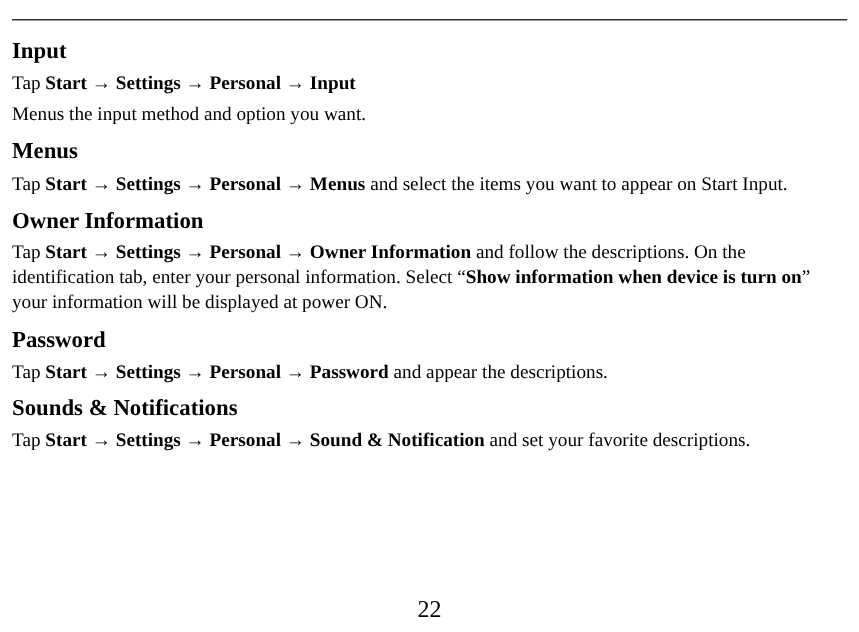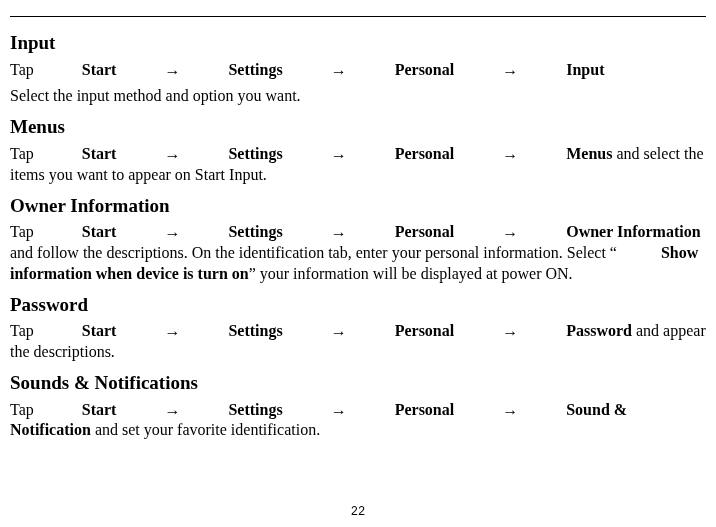--- a/index.html
+++ b/index.html
@@ -10,48 +10,48 @@
       color: #000;
       background: #fff;
       width: 716px;
       height: 527px;
       position: relative;
       padding: 0 10px;
     }
     .rule { border-top: 1px solid #000; margin: 16px 0 14px; }
     h2 { font-size: 19px; font-weight: bold; margin: 8px 0 4px; }
     p { font-size: 16px; margin: 2px 0 6px; }
-    .b { font-weight: bold; margin-left: 44px; }
+    .b { font-weight: bold; }
     .arrow { font-family: "Arial Unicode MS", "Segoe UI Symbol", sans-serif; font-weight: bold; }
-    .page-num { position: absolute; bottom: 6px; left: 0; right: 0; text-align: center; font-size: 12px; font-family: Liberation Mono, monospace; }
+    .page-num { position: absolute; bottom: 6px; left: 0; right: 0; text-align: center; font-size: 20px; }
   </style>
 </head>
 <body>
 
 <div class="rule"></div>
 
 <h2>Input</h2>
 <p>
   <span>Tap </span><span class="b">Start</span><span> </span><span class="b arrow">→</span><span> </span><span class="b">Settings</span><span> </span><span class="b arrow">→</span><span> </span><span class="b">Personal</span><span> </span><span class="b arrow">→</span><span> </span><span class="b">Input</span>
 </p>
-<p>Select the input method and option you want.</p>
+<p>Menus the input method and option you want.</p>
 
 <h2>Menus</h2>
 <p>
   <span>Tap </span><span class="b">Start</span><span> </span><span class="b arrow">→</span><span> </span><span class="b">Settings</span><span> </span><span class="b arrow">→</span><span> </span><span class="b">Personal</span><span> </span><span class="b arrow">→</span><span> </span><span class="b">Menus</span><span> and select the items you want to appear on Start Input.</span>
 </p>
 
 <h2>Owner Information</h2>
 <p>
   <span>Tap </span><span class="b">Start</span><span> </span><span class="b arrow">→</span><span> </span><span class="b">Settings</span><span> </span><span class="b arrow">→</span><span> </span><span class="b">Personal</span><span> </span><span class="b arrow">→</span><span> </span><span class="b">Owner Information</span><span> and follow the descriptions. On the identification tab, enter your personal information. Select </span><span>“</span><span class="b">Show information when device is turn on</span><span>”</span><span> your information will be displayed at power ON.</span>
 </p>
 
 <h2>Password</h2>
 <p>
   <span>Tap </span><span class="b">Start</span><span> </span><span class="b arrow">→</span><span> </span><span class="b">Settings</span><span> </span><span class="b arrow">→</span><span> </span><span class="b">Personal</span><span> </span><span class="b arrow">→</span><span> </span><span class="b">Password</span><span> and appear the descriptions.</span>
 </p>
 
 <h2>Sounds &amp; Notifications</h2>
 <p>
-  <span>Tap </span><span class="b">Start</span><span> </span><span class="b arrow">→</span><span> </span><span class="b">Settings</span><span> </span><span class="b arrow">→</span><span> </span><span class="b">Personal</span><span> </span><span class="b arrow">→</span><span> </span><span class="b">Sound &amp; Notification</span><span> and set your favorite identification.</span>
+  <span>Tap </span><span class="b">Start</span><span> </span><span class="b arrow">→</span><span> </span><span class="b">Settings</span><span> </span><span class="b arrow">→</span><span> </span><span class="b">Personal</span><span> </span><span class="b arrow">→</span><span> </span><span class="b">Sound &amp; Notification</span><span> and set your favorite descriptions.</span>
 </p>
 
 <div class="page-num">22</div>
 
 </body></html>

